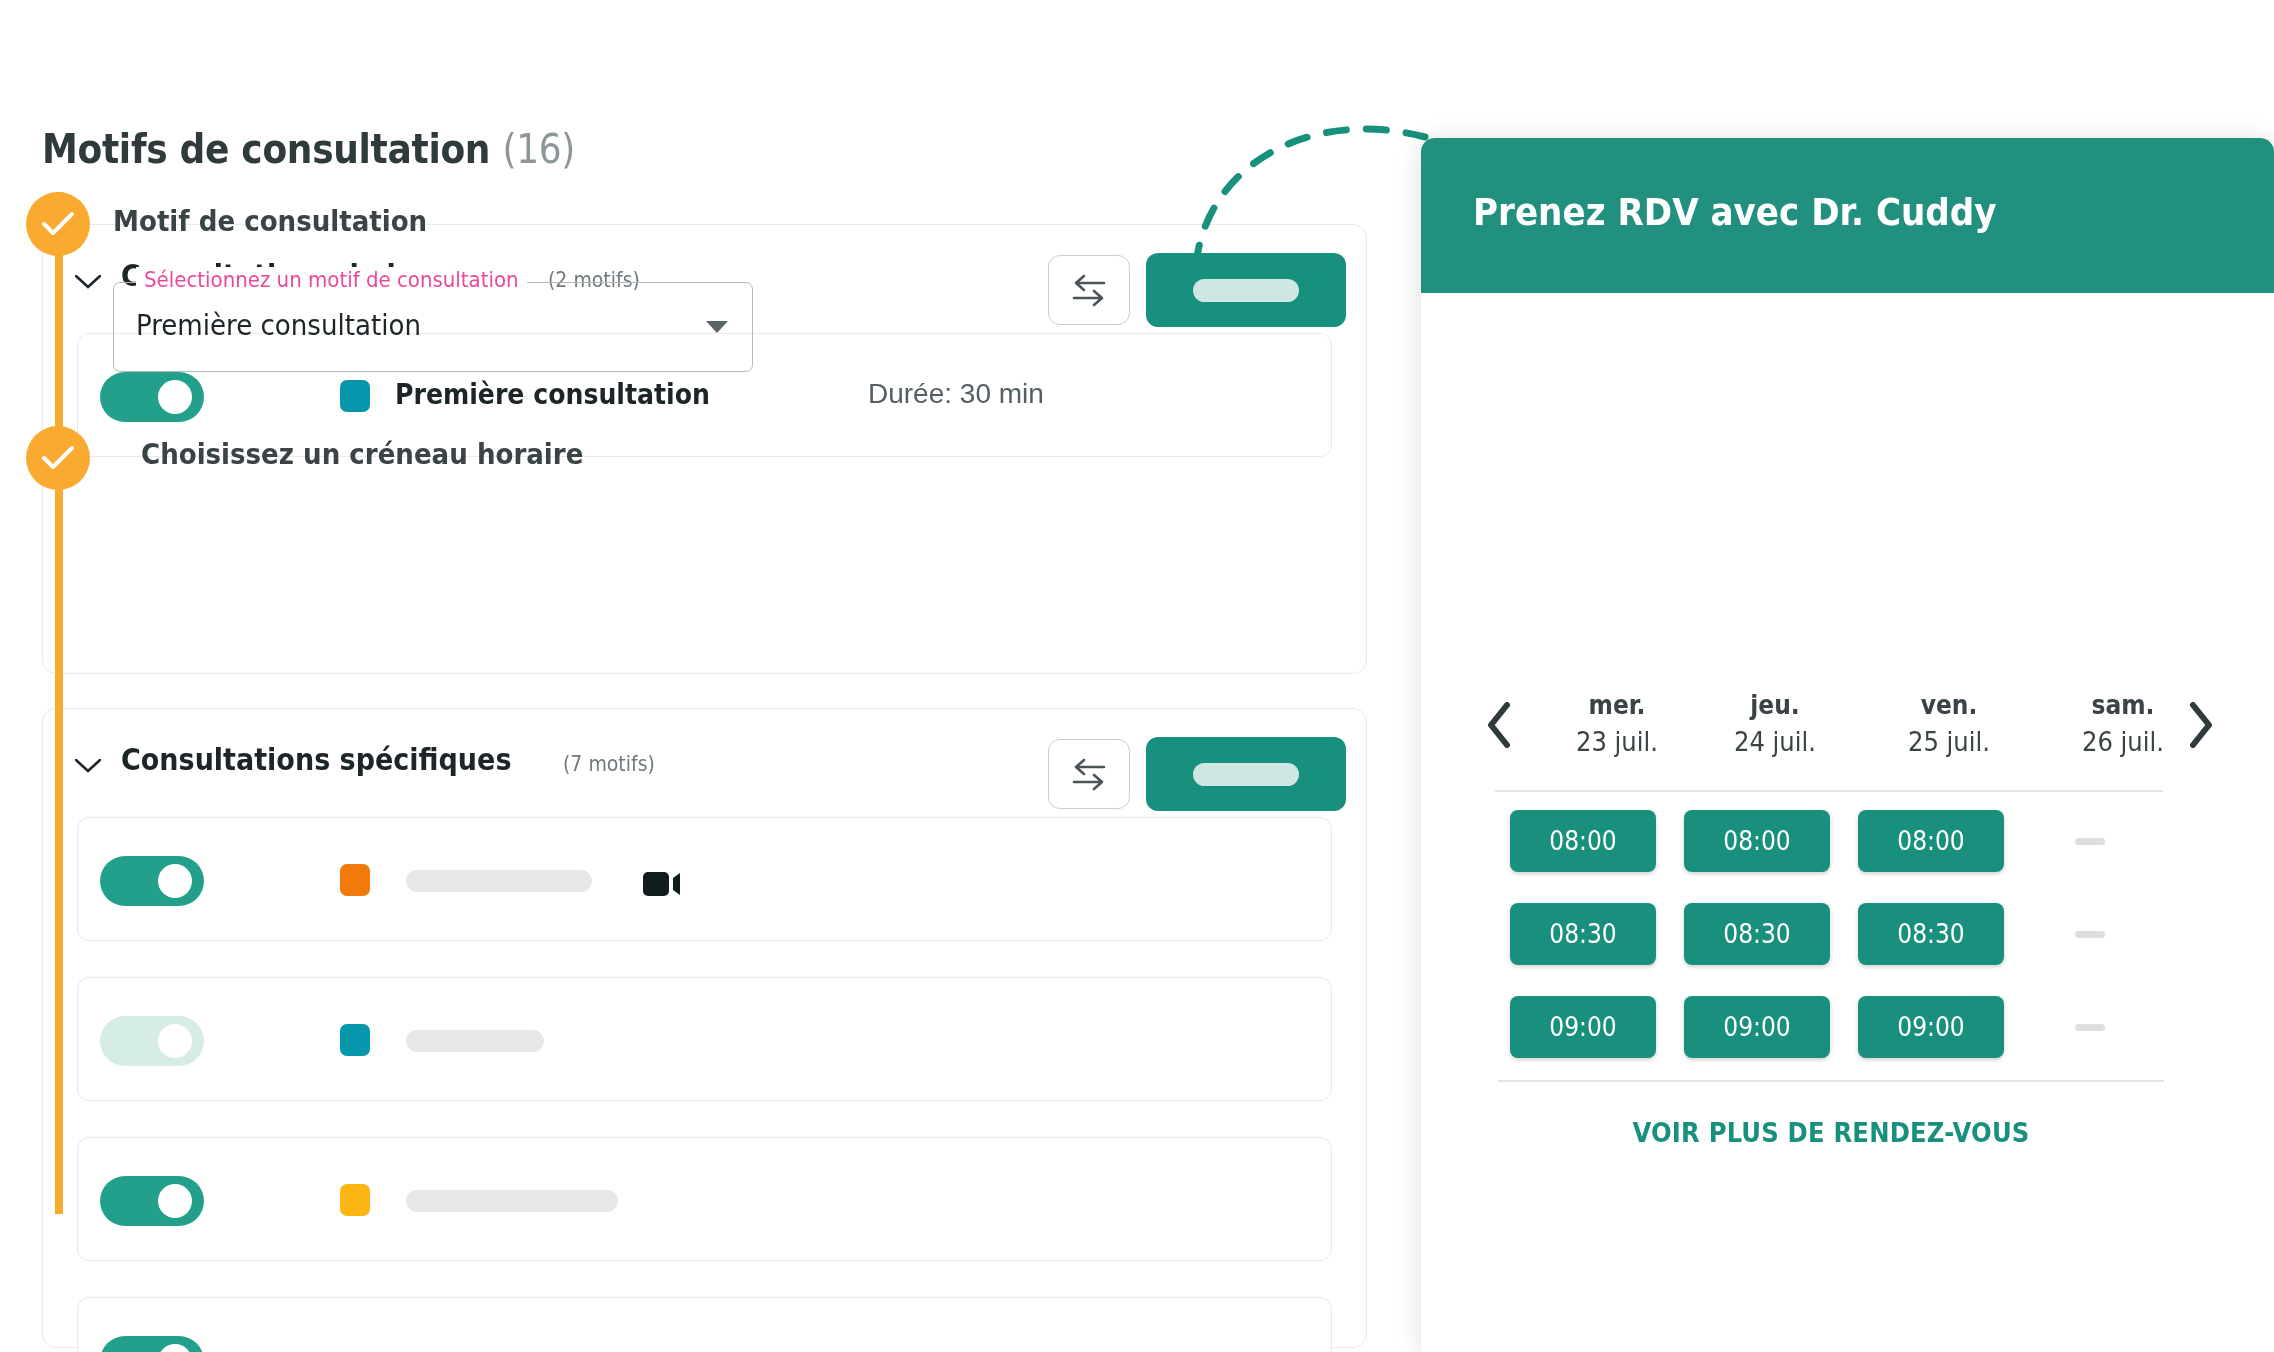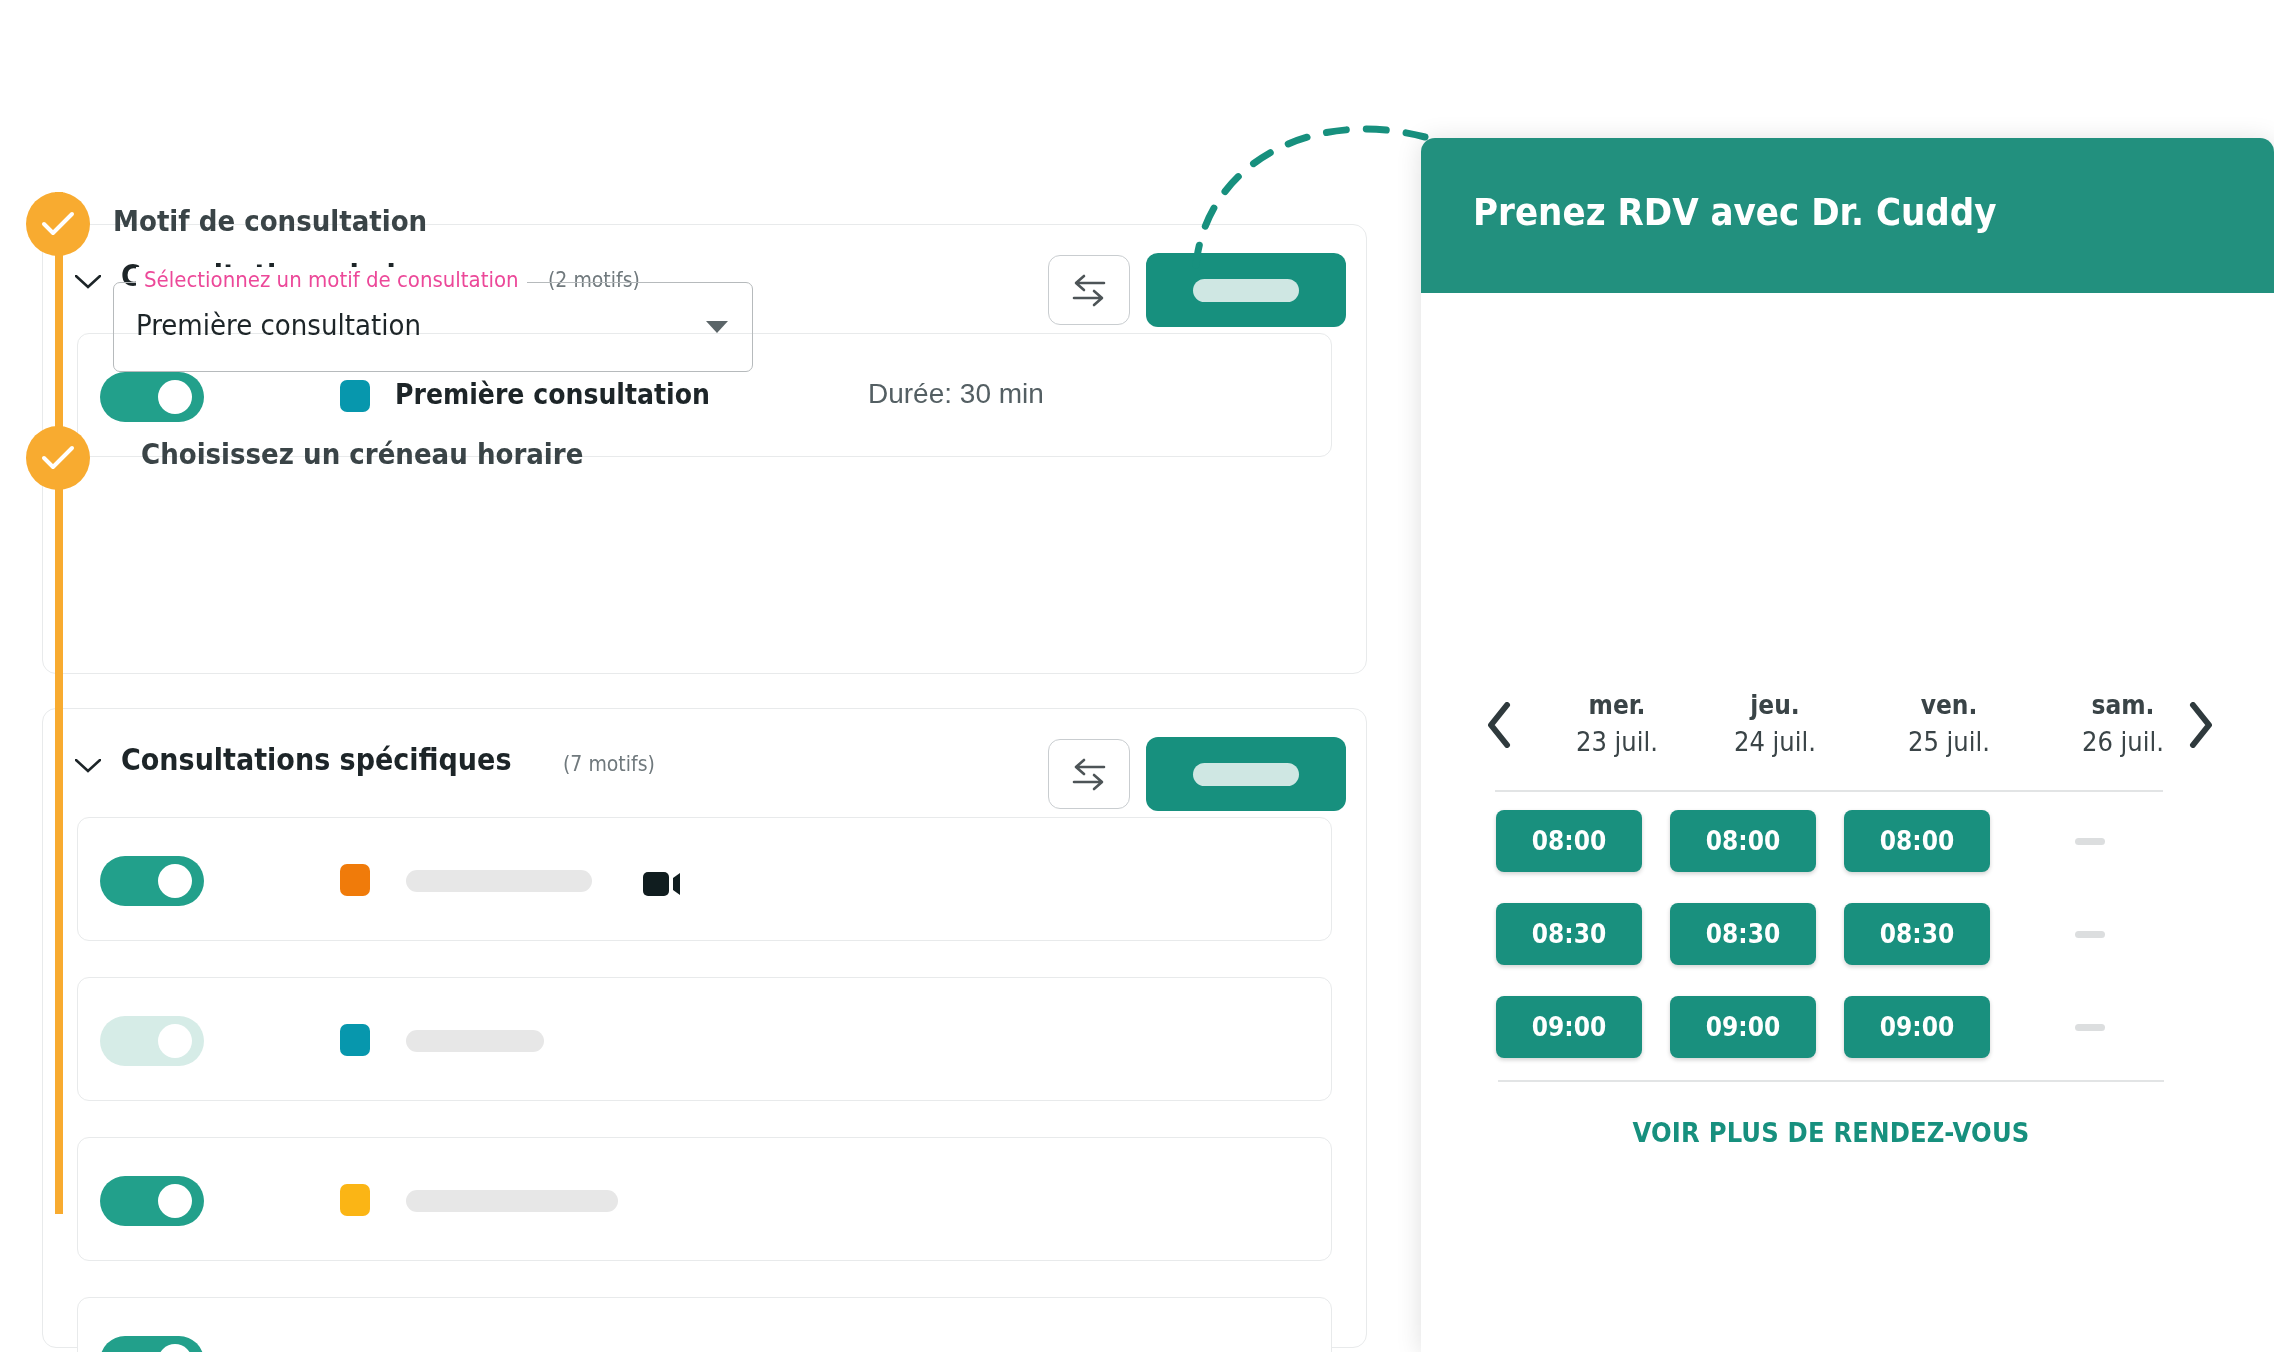--- a/index.html
+++ b/index.html
@@ -313,23 +313,24 @@
 
   .slot {
     position: absolute;
     width: 146px; height: 62px;
     background: #19907e;
     border-radius: 8px;
     box-shadow: 0 2px 4px rgba(0,0,0,0.18);
     display: flex; align-items: center; justify-content: center;
     color: #ffffff;
     font-size: 26px;
-    font-weight: bold;
-    cursor: pointer;
-    font-family: "DejaVu Sans Condensed", "Liberation Sans", sans-serif;
+    font-weight: normal;
+    cursor: pointer;
+    font-family: "DejaVu Sans Condensed", "Liberation Sans", sans-serif;
+    margin-left: 14px;
   }
   .slot-empty {
     position: absolute;
     width: 30px; height: 7px;
     background: #dcdedf;
     border-radius: 4px;
   }
 
   #slots-divider {
     position: absolute;
@@ -355,20 +356,24 @@
     left: 1180px; top: 95px;
     width: 290px; height: 180px;
     pointer-events: none;
   }
 </style>
 </head>
 <body>
 
 <div id="left-pane">
 
+  <div id="page-title">
+    <span>Motifs de consultation</span>
+    <span class="count">(16)</span>
+  </div>
 
   <div class="group-card" id="group-card-0">
     <div class="group-header">
       <span class="chevron-down">
         <svg width="26" height="14" viewBox="0 0 26 14">
             <path d="M1 1 L13 12 L25 1" fill="none" stroke="#1d2528" stroke-width="2.6" stroke-linecap="round"></path>
           </svg>
       </span>
       <div class="group-title">Consultations de base</div>
       <div class="group-count" id="group-count-0">(2 motifs)</div>

